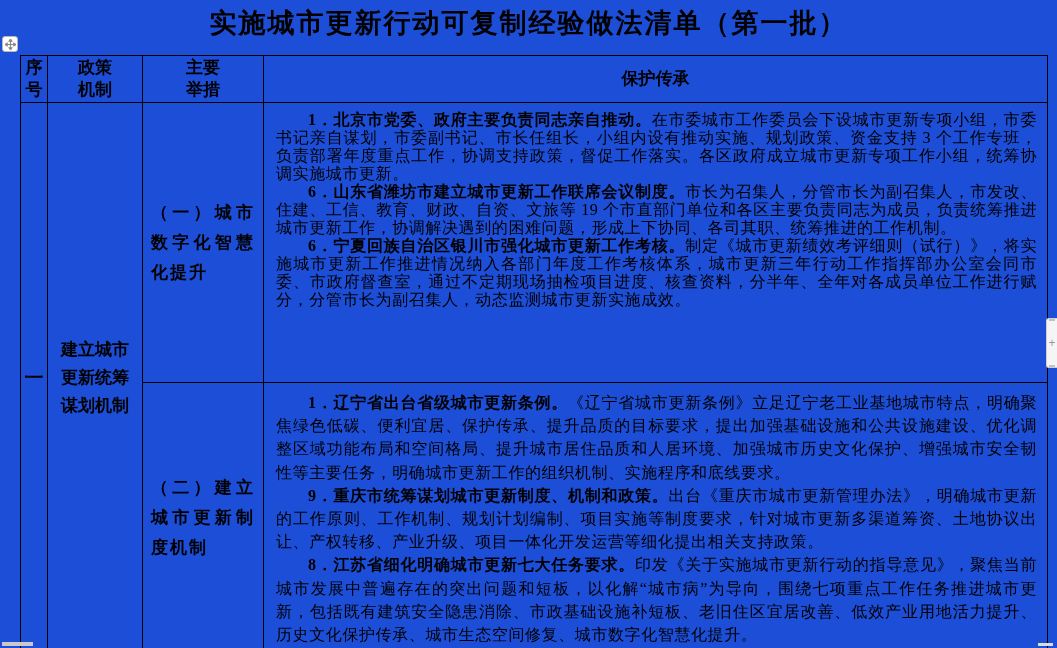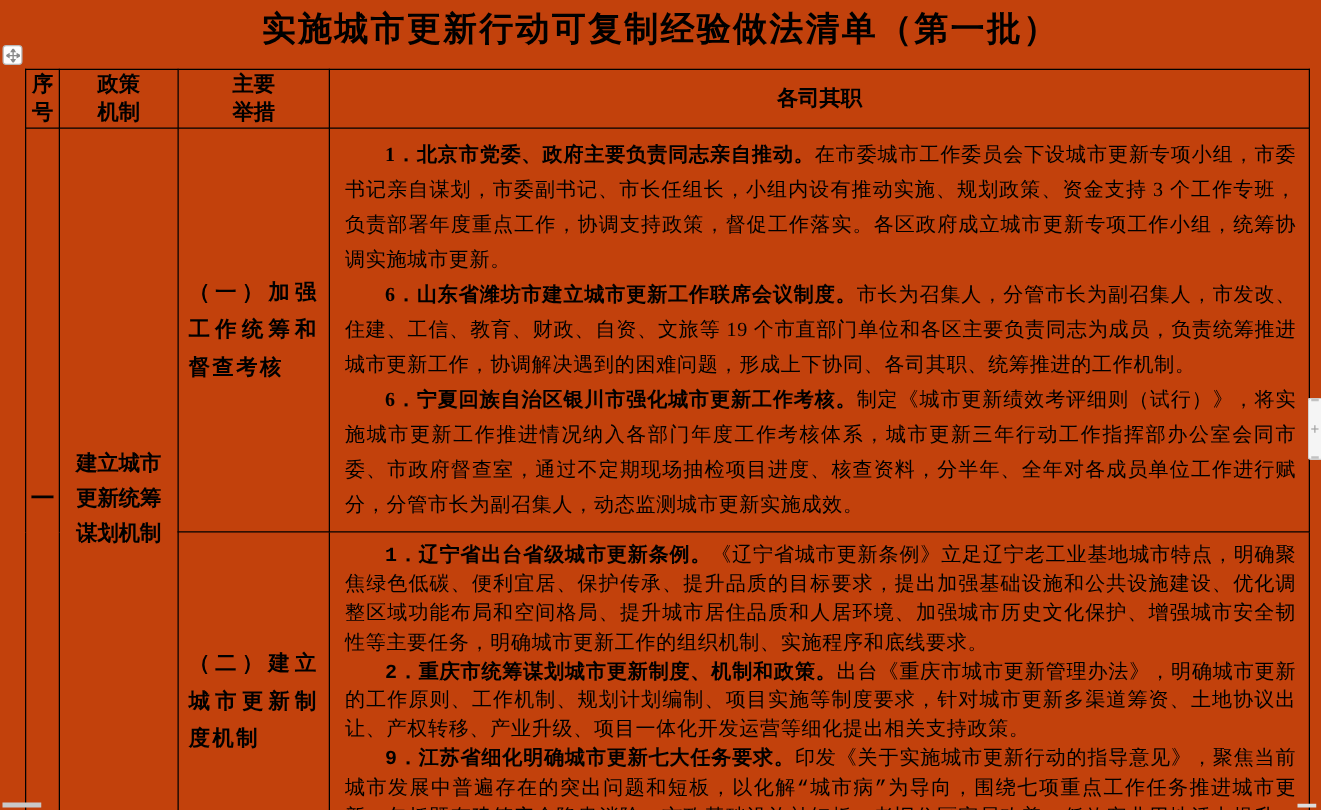--- a/index.html
+++ b/index.html
@@ -1,21 +1,21 @@
 <!DOCTYPE html>
 <html><head>
 <meta charset="utf-8">
 <style>
   * { box-sizing: border-box; margin: 0; padding: 0; }
   html, body { background: #ffffff; }
   .page {
     position: relative;
     width: 1057px;
     height: 648px;
-    background: #c2410c;
+    background: #1d4ed8;
     overflow: hidden;
     font-family: "Liberation Serif", serif;
     color: #000;
   }
   .title {
     position: absolute;
     top: 5px;
     left: 0;
     width: 100%;
     text-align: center;
@@ -88,22 +88,22 @@
     padding: 8px 10px 6px 12px;
     font-size: 16px;
     letter-spacing: 0.6px;
     vertical-align: top;
   }
   td.cell-detail p {
     text-indent: 2em;
     text-align: justify;
     margin: 0;
   }
-  .detail-1 p { line-height: 28px; }
-  .detail-2 p { line-height: 23.2px; font-family: Liberation Mono, monospace; }
+  .detail-1 p { line-height: 18px; }
+  .detail-2 p { line-height: 23.2px; }
   .lead { font-weight: bold; }
   .v-scroll-widget {
     position: absolute;
     right: 0;
     top: 318px;
     width: 11px;
     height: 50px;
     background: #f5f5f5;
     border: 1px solid #cfcfcf;
     border-right: none;
@@ -170,42 +170,42 @@
       <col style="width:784px">
     </colgroup>
     <thead>
       <tr>
         <th>序
 号</th>
         <th>政策
 机制</th>
         <th>主要
 举措</th>
-        <th>各司其职</th>
+        <th>保护传承</th>
       </tr>
     </thead>
     <tbody>
       <tr class="row-1">
         <td class="cell-serial" rowspan="2">一</td>
         <td class="cell-mechanism" rowspan="2">建立城市
 更新统筹
 谋划机制</td>
-        <td class="cell-measure">（一）加强工作统筹和督查考核</td>
+        <td class="cell-measure">（一）城市数字化智慧化提升</td>
         <td class="cell-detail detail-1">
           <p><span class="lead">1．北京市党委、政府主要负责同志亲自推动。</span><span>在市委城市工作委员会下设城市更新专项小组，市委书记亲自谋划，市委副书记、市长任组长，小组内设有推动实施、规划政策、资金支持 3 个工作专班，负责部署年度重点工作，协调支持政策，督促工作落实。各区政府成立城市更新专项工作小组，统筹协调实施城市更新。</span></p>
           <p><span class="lead">6．山东省潍坊市建立城市更新工作联席会议制度。</span><span>市长为召集人，分管市长为副召集人，市发改、住建、工信、教育、财政、自资、文旅等 19 个市直部门单位和各区主要负责同志为成员，负责统筹推进城市更新工作，协调解决遇到的困难问题，形成上下协同、各司其职、统筹推进的工作机制。</span></p>
           <p><span class="lead">6．宁夏回族自治区银川市强化城市更新工作考核。</span><span>制定《城市更新绩效考评细则（试行）》，将实施城市更新工作推进情况纳入各部门年度工作考核体系，城市更新三年行动工作指挥部办公室会同市委、市政府督查室，通过不定期现场抽检项目进度、核查资料，分半年、全年对各成员单位工作进行赋分，分管市长为副召集人，动态监测城市更新实施成效。</span></p>
         </td>
       </tr>
       <tr class="row-2">
         <td class="cell-measure">（二）建立城市更新制度机制</td>
         <td class="cell-detail detail-2">
           <p><span class="lead">1．辽宁省出台省级城市更新条例。</span><span>《辽宁省城市更新条例》立足辽宁老工业基地城市特点，明确聚焦绿色低碳、便利宜居、保护传承、提升品质的目标要求，提出加强基础设施和公共设施建设、优化调整区域功能布局和空间格局、提升城市居住品质和人居环境、加强城市历史文化保护、增强城市安全韧性等主要任务，明确城市更新工作的组织机制、实施程序和底线要求。</span></p>
-          <p><span class="lead">2．重庆市统筹谋划城市更新制度、机制和政策。</span><span>出台《重庆市城市更新管理办法》，明确城市更新的工作原则、工作机制、规划计划编制、项目实施等制度要求，针对城市更新多渠道筹资、土地协议出让、产权转移、产业升级、项目一体化开发运营等细化提出相关支持政策。</span></p>
-          <p><span class="lead">9．江苏省细化明确城市更新七大任务要求。</span><span>印发《关于实施城市更新行动的指导意见》，聚焦当前城市发展中普遍存在的突出问题和短板，以化解“城市病”为导向，围绕七项重点工作任务推进城市更新，包括既有建筑安全隐患消除、市政基础设施补短板、老旧住区宜居改善、低效产业用地活力提升、历史文化保护传承、城市生态空间修复、城市数字化智慧化提升。</span></p>
+          <p><span class="lead">9．重庆市统筹谋划城市更新制度、机制和政策。</span><span>出台《重庆市城市更新管理办法》，明确城市更新的工作原则、工作机制、规划计划编制、项目实施等制度要求，针对城市更新多渠道筹资、土地协议出让、产权转移、产业升级、项目一体化开发运营等细化提出相关支持政策。</span></p>
+          <p><span class="lead">8．江苏省细化明确城市更新七大任务要求。</span><span>印发《关于实施城市更新行动的指导意见》，聚焦当前城市发展中普遍存在的突出问题和短板，以化解“城市病”为导向，围绕七项重点工作任务推进城市更新，包括既有建筑安全隐患消除、市政基础设施补短板、老旧住区宜居改善、低效产业用地活力提升、历史文化保护传承、城市生态空间修复、城市数字化智慧化提升。</span></p>
         </td>
       </tr>
     </tbody>
   </table>
 
   <div class="v-scroll-widget">
     <span>+</span>
   </div>
 
   <div class="h-scroll-thumb-left"></div>

